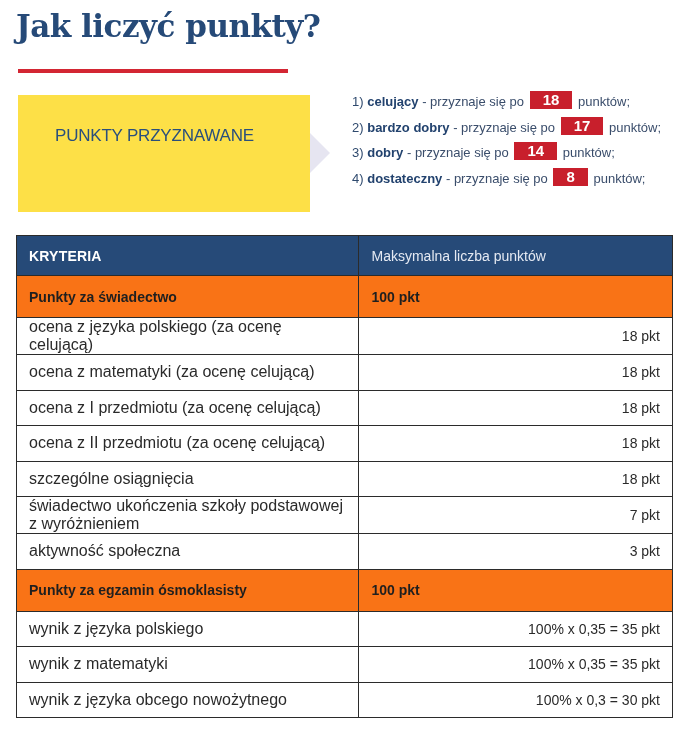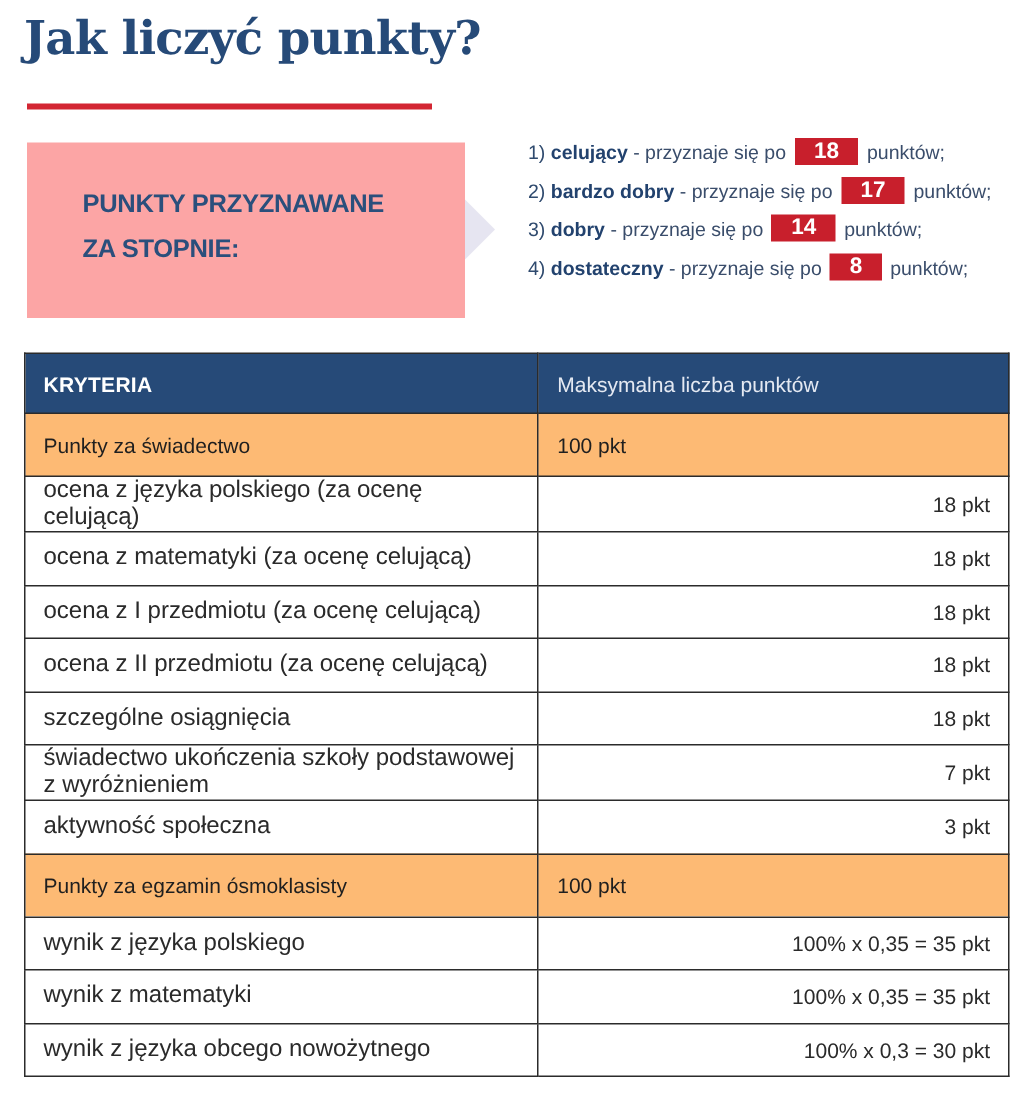--- a/index.html
+++ b/index.html
@@ -31,22 +31,21 @@
       height: 4px;
       background: #d32633;
     }
 
     .callout {
       position: absolute;
       left: 18px;
       top: 95px;
       width: 292px;
       height: 117px;
-      background: #fca5a5;
-      font-weight: bold;
+      background: #fde047;
     }
     .callout::after {
       content: "";
       position: absolute;
       right: -20px;
       top: 38px;
       width: 0;
       height: 0;
       border-top: 20px solid transparent;
       border-bottom: 20px solid transparent;
@@ -114,41 +113,40 @@
       background: #264a78;
       color: #ffffff;
       font-size: 14px;
       border-color: #1d3a60;
     }
     .head-row th.h1 { font-weight: bold; letter-spacing: 0.2px; }
     .head-row th.h2 { font-weight: normal; color: #e4e9f2; }
 
     .section-row td {
       height: 42px;
-      background: #fdba74;
-      font-weight: normal;
+      background: #f97316;
+      font-weight: bold;
       font-size: 14px;
       color: #1f1f1f;
     }
     .item-row td { height: 35.5px; background: #ffffff; }
     .item-row td.crit { font-size: 16px; color: #2a2a2a; }
     .item-row td.val { font-size: 14px; color: #2a2a2a; text-align: right; }
   </style>
 </head>
 <body>
 
 <div class="page">
 
   <h1 class="title">Jak liczyć punkty?</h1>
   <div class="title-underline"></div>
 
   <div class="callout">
     <div class="callout-text">
       <span>PUNKTY PRZYZNAWANE</span>
-      <span>ZA STOPNIE:</span>
     </div>
   </div>
 
   <ul class="grades">
     <li>
       <span class="num">1)</span>
       <span class="grade">celujący</span>
       <span class="sep">- przyznaje się po</span>
       <span class="badge">18</span>
       <span class="sep">punktów;</span>

